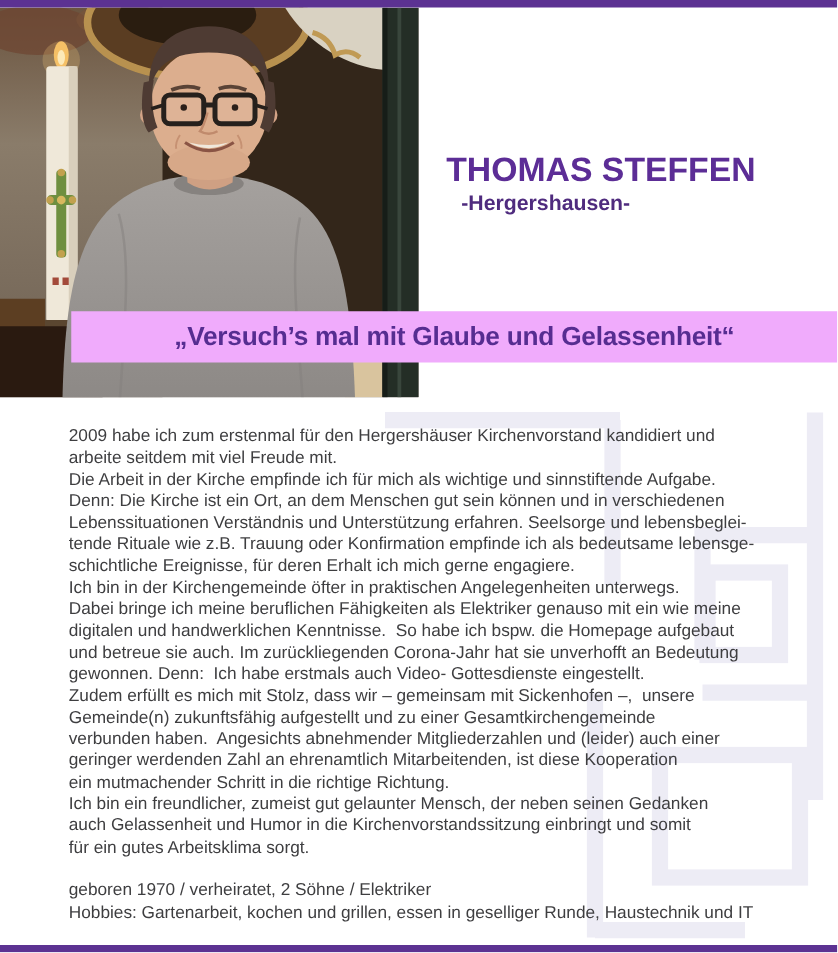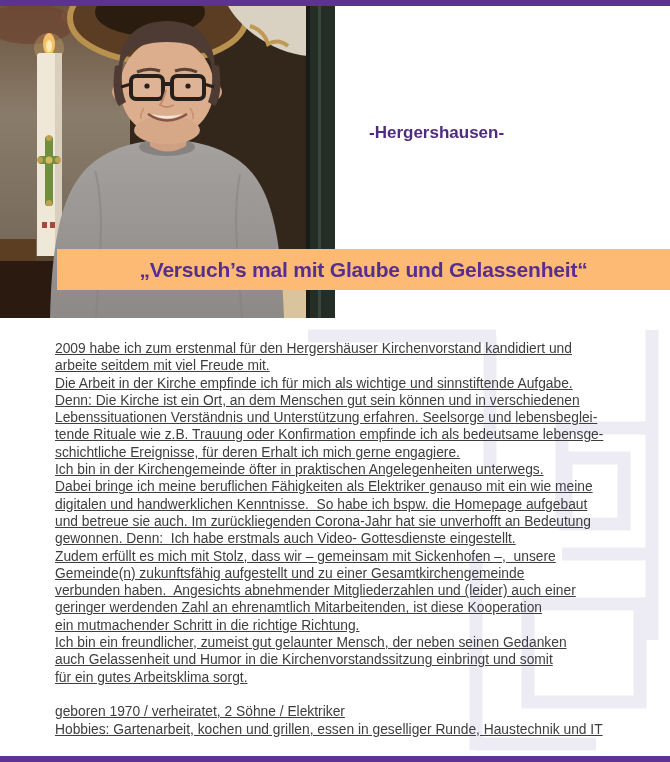--- a/index.html
+++ b/index.html
@@ -17,31 +17,31 @@
   .title-block{position:absolute;left:357px;top:122px;z-index:2;}
   .title-block .name{
     margin:0;font-size:27px;font-weight:700;color:#5c2d96;letter-spacing:0px;line-height:1.1;
   }
   .title-block .location{
     margin:2px 0 0 12px;font-size:17px;font-weight:700;color:#4f2b7e;line-height:1.1;
   }
 
   .quote-banner{
     position:absolute;left:57px;top:249px;width:613px;height:41px;z-index:3;
-    background:#fdba74;display:flex;align-items:center;justify-content:center;
+    background:#f0abfc;display:flex;align-items:center;justify-content:center;
   }
   .quote-banner .quote-text{
     font-size:21px;font-weight:700;color:#562d91;letter-spacing:-0.2px;white-space:nowrap;
   }
 
   .watermark{position:absolute;left:300px;top:322px;z-index:1;}
 
   .body-text{
     position:absolute;left:55px;top:340px;width:616px;z-index:2;
-    font-size:13.8px;line-height:17.3px;color:#3e3e40;white-space:pre-wrap;text-decoration:underline;
+    font-size:13.8px;line-height:17.3px;color:#3e3e40;white-space:pre-wrap;
   }
 </style>
 </head>
 <body>
 
 <div class="page">
 
   <div class="bar top"></div>
 
   <div class="photo">
@@ -136,20 +136,21 @@
       <path d="M352,106 H262 V206"></path>
       <rect x="266" y="136" width="58" height="66"></rect>
       <path d="M176,232 V428"></path>
       <path d="M176,422 H296"></path>
       <rect x="228" y="282" width="112" height="98"></rect>
       <path d="M262,232 H352"></path>
     </g>
   </svg>
 
   <div class="title-block">
+    <h1 class="name">THOMAS STEFFEN</h1>
     <p class="location">-Hergershausen-</p>
   </div>
 
   <div class="quote-banner">
     <span class="quote-text">„Versuch’s mal mit Glaube und Gelassenheit“</span>
   </div>
 
   <div class="body-text">2009 habe ich zum erstenmal für den Hergershäuser Kirchenvorstand kandidiert und
 arbeite seitdem mit viel Freude mit.
 Die Arbeit in der Kirche empfinde ich für mich als wichtige und sinnstiftende Aufgabe.

